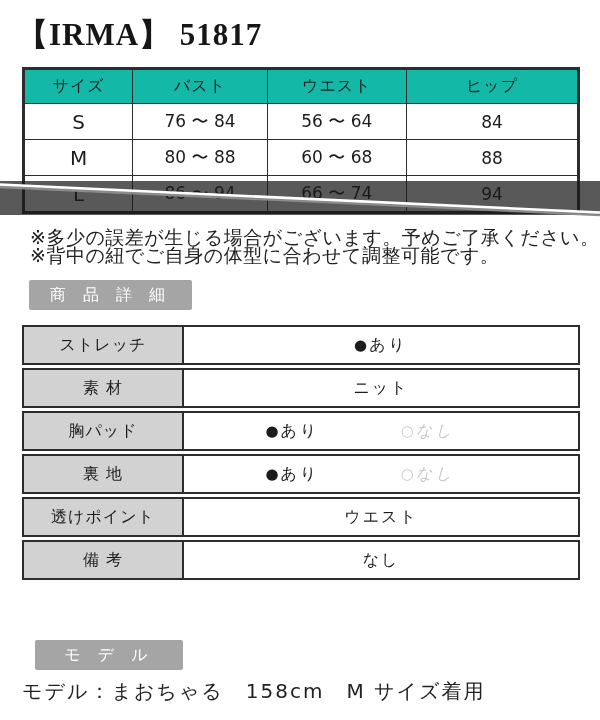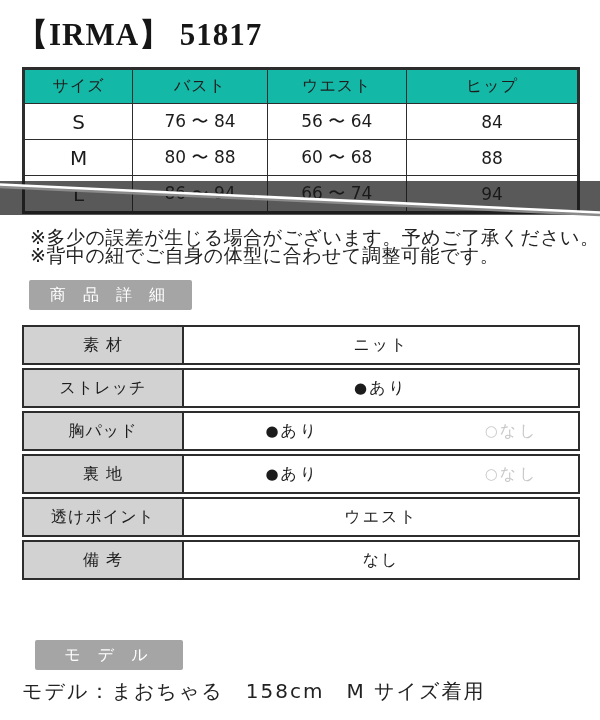--- a/index.html
+++ b/index.html
@@ -82,21 +82,21 @@
     border: 2px solid #2d2d2d;
     text-align: center; font-size: 16px; letter-spacing: 1px;
   }
   table.details-table td.val {
     background: #ffffff;
     border: 2px solid #2d2d2d; border-left: none;
     text-align: center; font-size: 16px; letter-spacing: 2px;
   }
   .opts { display: flex; width: 100%; align-items: center; }
   .opts .opt-a { flex: 0 0 55%; text-align: center; }
-  .opts .opt-b { flex: 0 0 35%; text-align: right; }
+  .opts .opt-b { flex: 0 0 35%; text-align: left; font-style: italic; }
   .opt { letter-spacing: 3px; white-space: nowrap; }
   .sel { color: #1c1c1c; }
   .unsel { color: #c8c8c8; }
   .radio { letter-spacing: 0; margin-right: 2px; font-size: 15px; }
   .unsel .radio { font-size: 15px; }
 
   
   .model-info {
     position: absolute; left: 22px; top: 678px;
     font-size: 20px; letter-spacing: 2px; color: #222;
@@ -155,28 +155,28 @@
   <div class="notes">
     <div>※多少の誤差が生じる場合がございます。予めご了承ください。</div>
     <div>※背中の紐でご自身の体型に合わせて調整可能です。</div>
   </div>
 
   <div class="badge badge-details">商 品 詳 細</div>
 
   <table class="details-table">
     <tbody>
         <tr>
-      <td class="lbl">素 材</td>
-      <td class="val">ニット</td>
-    </tr>
-    <tr>
       <td class="lbl">ストレッチ</td>
       <td class="val">
         <span class="opt sel"><span class="radio">●</span><span>あり</span></span>
       </td>
+    </tr>
+    <tr>
+      <td class="lbl">素 材</td>
+      <td class="val">ニット</td>
     </tr>
     <tr>
       <td class="lbl">胸パッド</td>
       <td class="val">
         <div class="opts">
           <span class="opt sel opt-a"><span class="radio">●</span><span>あり</span></span>
           <span class="opt unsel opt-b"><span class="radio">○</span><span>なし</span></span>
         </div>
       </td>
     </tr>

